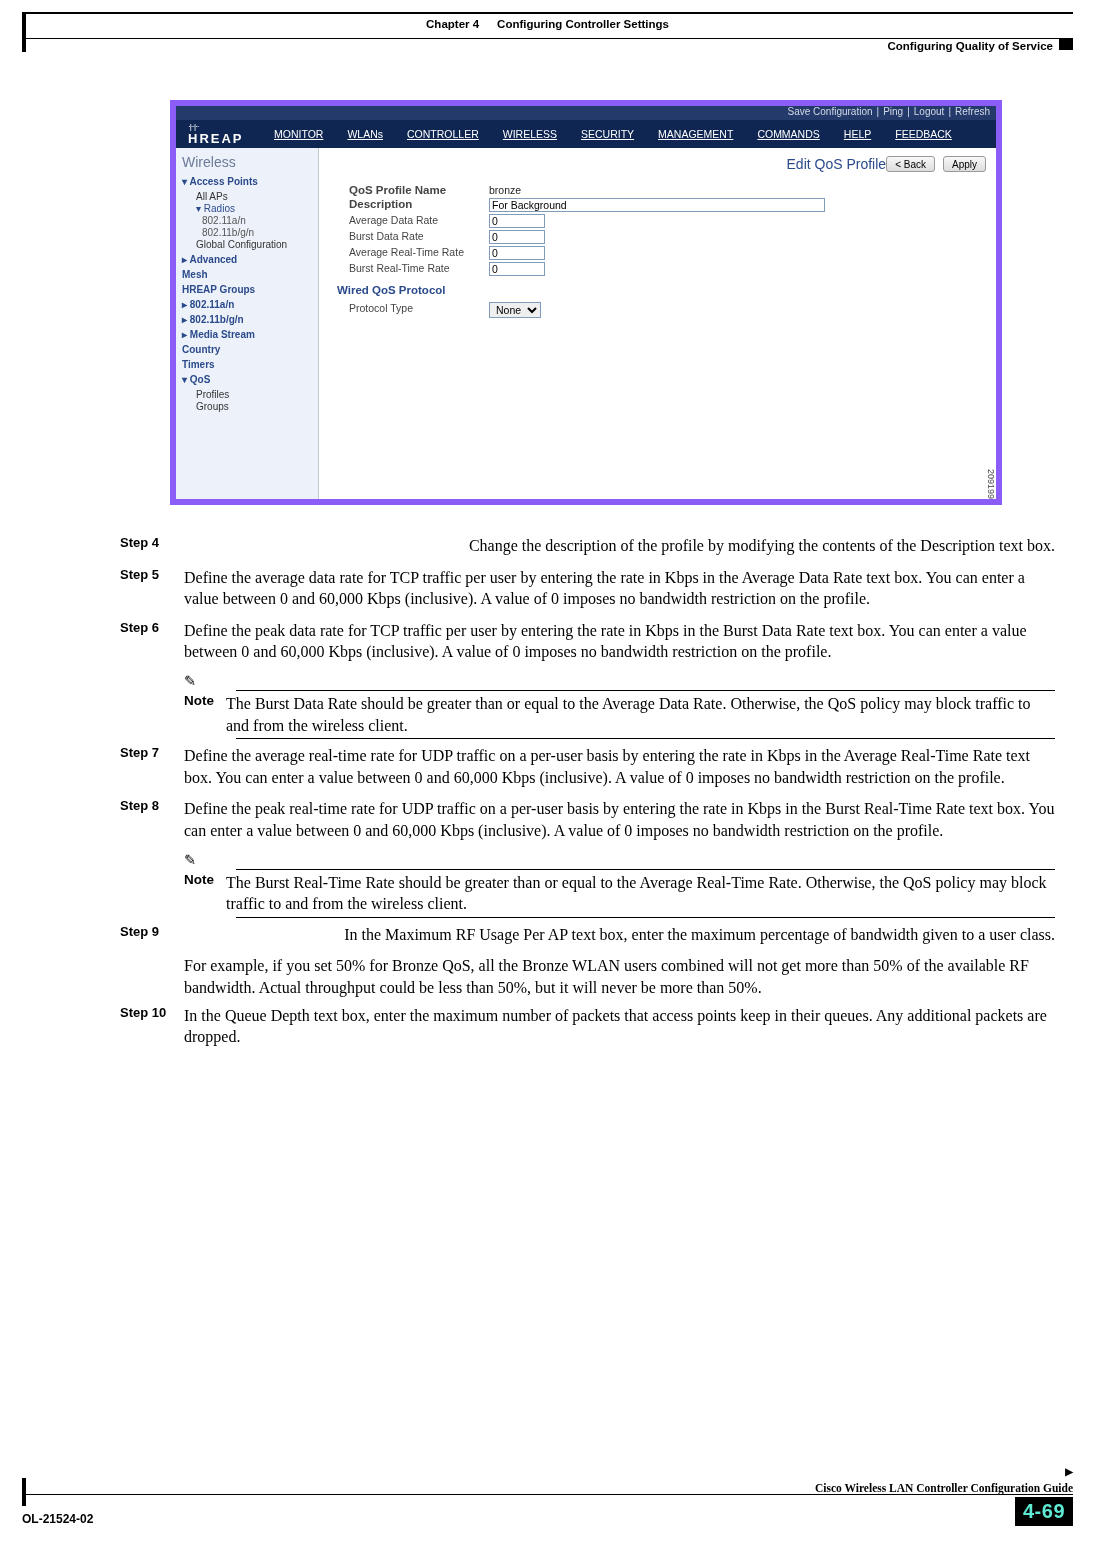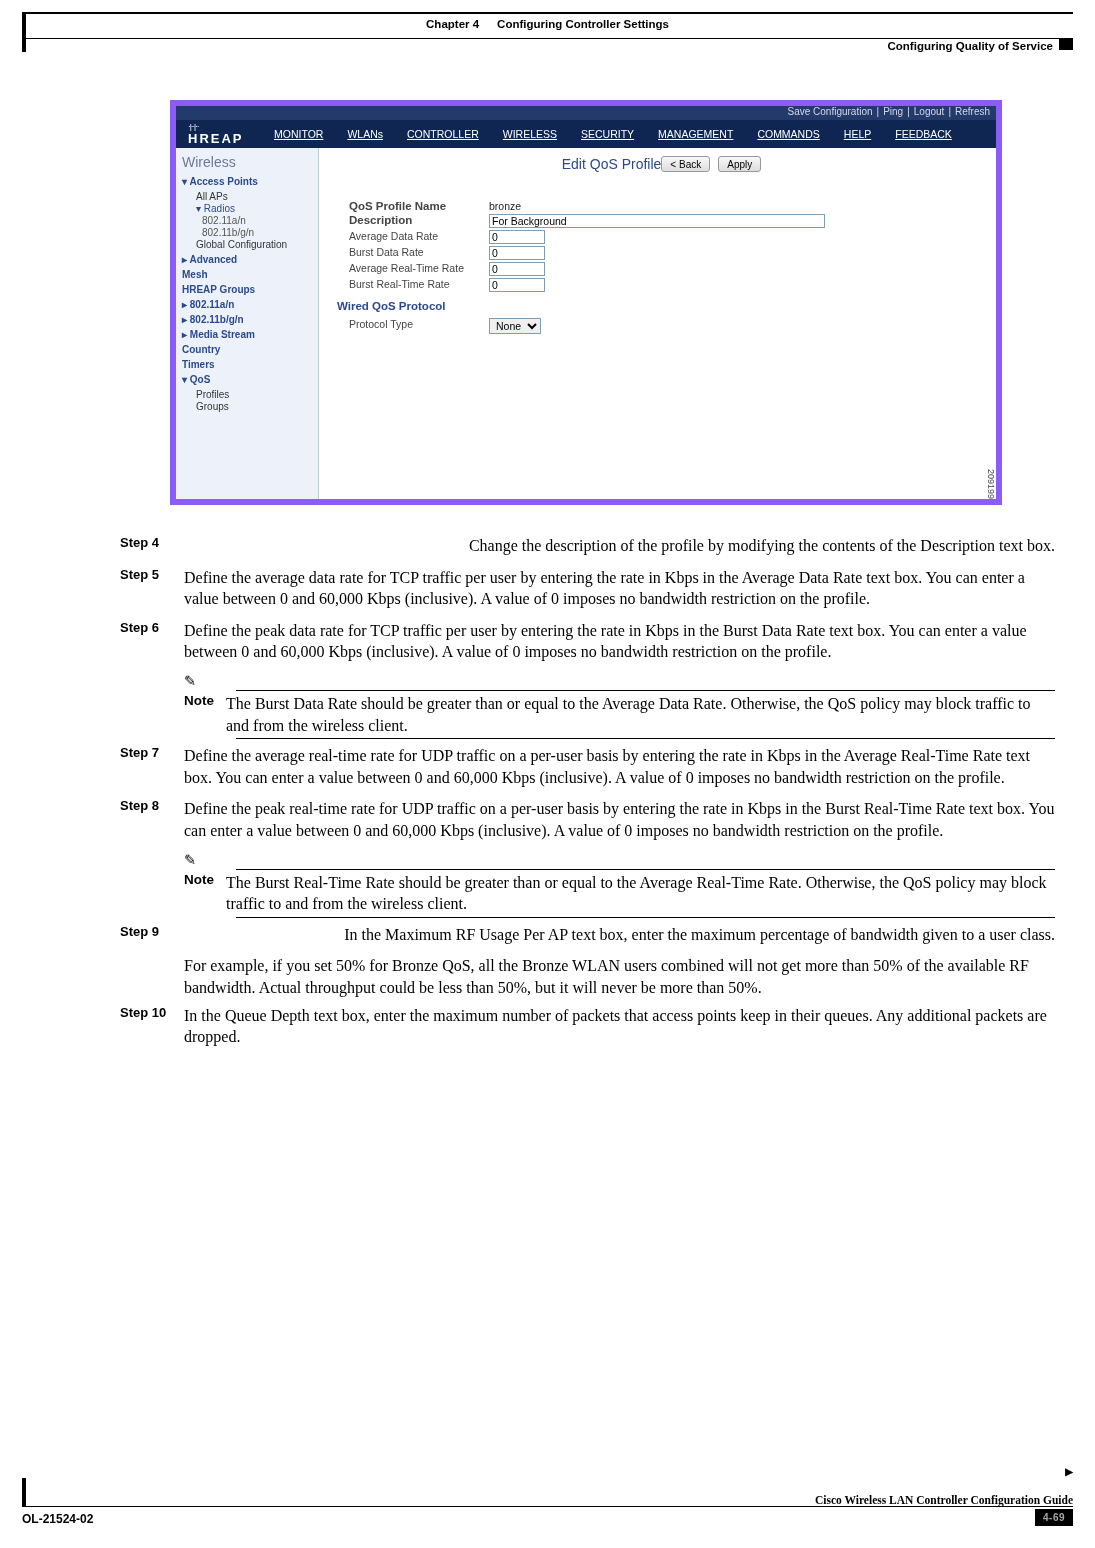--- a/index.html
+++ b/index.html
@@ -23,21 +23,21 @@
 .scr-nav { display: flex; gap: 24px; margin-left: 6px; font-size: 10.5px; }
 .scr-nav span { text-decoration: underline; cursor: pointer; }
 .scr-body { display: flex; height: calc(100% - 42px); background: #fff; }
 .scr-side { width: 130px; background: #edf2fa; border-right: 1px solid #bcc; padding: 6px 6px; font-size: 10px; color: #2b4a8b; position: relative; }
 .scr-side .wl { font-size: 14px; color: #6b7a99; margin-bottom: 6px; }
 .scr-side .l1 { color: #2b4a8b; font-weight: bold; margin: 4px 0; cursor: pointer; }
 .scr-side .l2 { padding-left: 14px; color: #333; margin: 1px 0; }
 .scr-side .l3 { padding-left: 20px; color: #555; margin: 1px 0; }
 .scr-side .tog { color: #2b4a8b; }
 .scr-main { flex: 1; padding: 8px 10px 8px 18px; font-size: 11px; position: relative; }
-.scr-main-h { color: #2b4a8b; font-size: 14px; margin-bottom: 28px; display: flex; justify-content: center; }
+.scr-main-h { color: #2b4a8b; font-size: 14px; margin-bottom: 12px; display: flex; justify-content: flex-end; }
 .scr-main-h .btns { display: flex; gap: 8px; }
 .scr-btn { background: linear-gradient(#f8f8f8,#ddd); border: 1px solid #999; border-radius: 3px; padding: 1px 8px; font-size: 10px; cursor: pointer; }
 .scr-sec { color: #2b4a8b; font-weight: bold; font-size: 11.5px; margin-top: 8px; margin-bottom: 6px; }
 .scr-row { display: flex; font-size: 10.5px; margin: 2px 0; padding-left: 12px; }
 .scr-row label { width: 140px; color: #444; }
 .scr-row input, .scr-row select { font-size: 10.5px; padding: 0 2px; border: 1px solid #7f9db9; }
 .scr-row input.num { width: 50px; }
 .scr-row input.desc { width: 330px; }
 .scr-row .val { color: #222; }
 .scr-note { color: #2b4a8b; font-style: italic; font-size: 9.5px; padding-left: 12px; margin-top: 2px; }
@@ -49,21 +49,21 @@
 .note-rule { border-top: 1px solid #000; margin-left: 52px; }
 .note-inner { display: flex; gap: 12px; margin: 2px 0; }
 .note-inner .nl { font-family: Arial, sans-serif; font-weight: bold; font-size: 13.5px; }
 .note-inner .nt { font-size: 16px; line-height: 1.35; }
 .note-bot-rule { border-top: 1px solid #000; margin-left: 52px; }
 .footer { position: absolute; bottom: 22px; left: 22px; right: 22px; }
 .footer-line { border-top: 1.5px solid #000; margin-bottom: 2px; }
 .footer-row { display: flex; justify-content: space-between; align-items: flex-end; font-family: Arial, sans-serif; }
 .footer-doc { font-weight: bold; font-size: 12px; }
 .footer-title { font-weight: bold; font-size: 11.5px; }
-.footer-box { background: #000; color: #a3a3a3; font-weight: bold; font-size: 10px; letter-spacing: 0.5px; padding: 3px 8px; }
+.footer-box { background: #000; color: #5eead4; font-weight: bold; font-size: 20px; letter-spacing: 0.5px; padding: 3px 8px; }
 .footer-side { position: absolute; left: 22px; bottom: 42px; width: 4px; height: 28px; background: #000; }
 .arrow { position: absolute; right: 22px; bottom: 70px; font-family: Arial, sans-serif; font-weight: bold; font-size: 12px; }
 .arrow::before { content: "▶"; font-size: 10px; color: #000; }
 .hdr-left-bar { position: absolute; left: 22px; top: 12px; width: 4px; height: 40px; background: #000; }
 .scr-id { position: absolute; right: 0; bottom: 0; font-size: 9px; writing-mode: vertical-rl; color: #444; }
 .step-extra { margin-left: 64px; font-size: 16px; line-height: 1.35; margin-top: 6px; margin-bottom: 6px; }
 </style>
 </head>
 <body>
 <div class="page">

